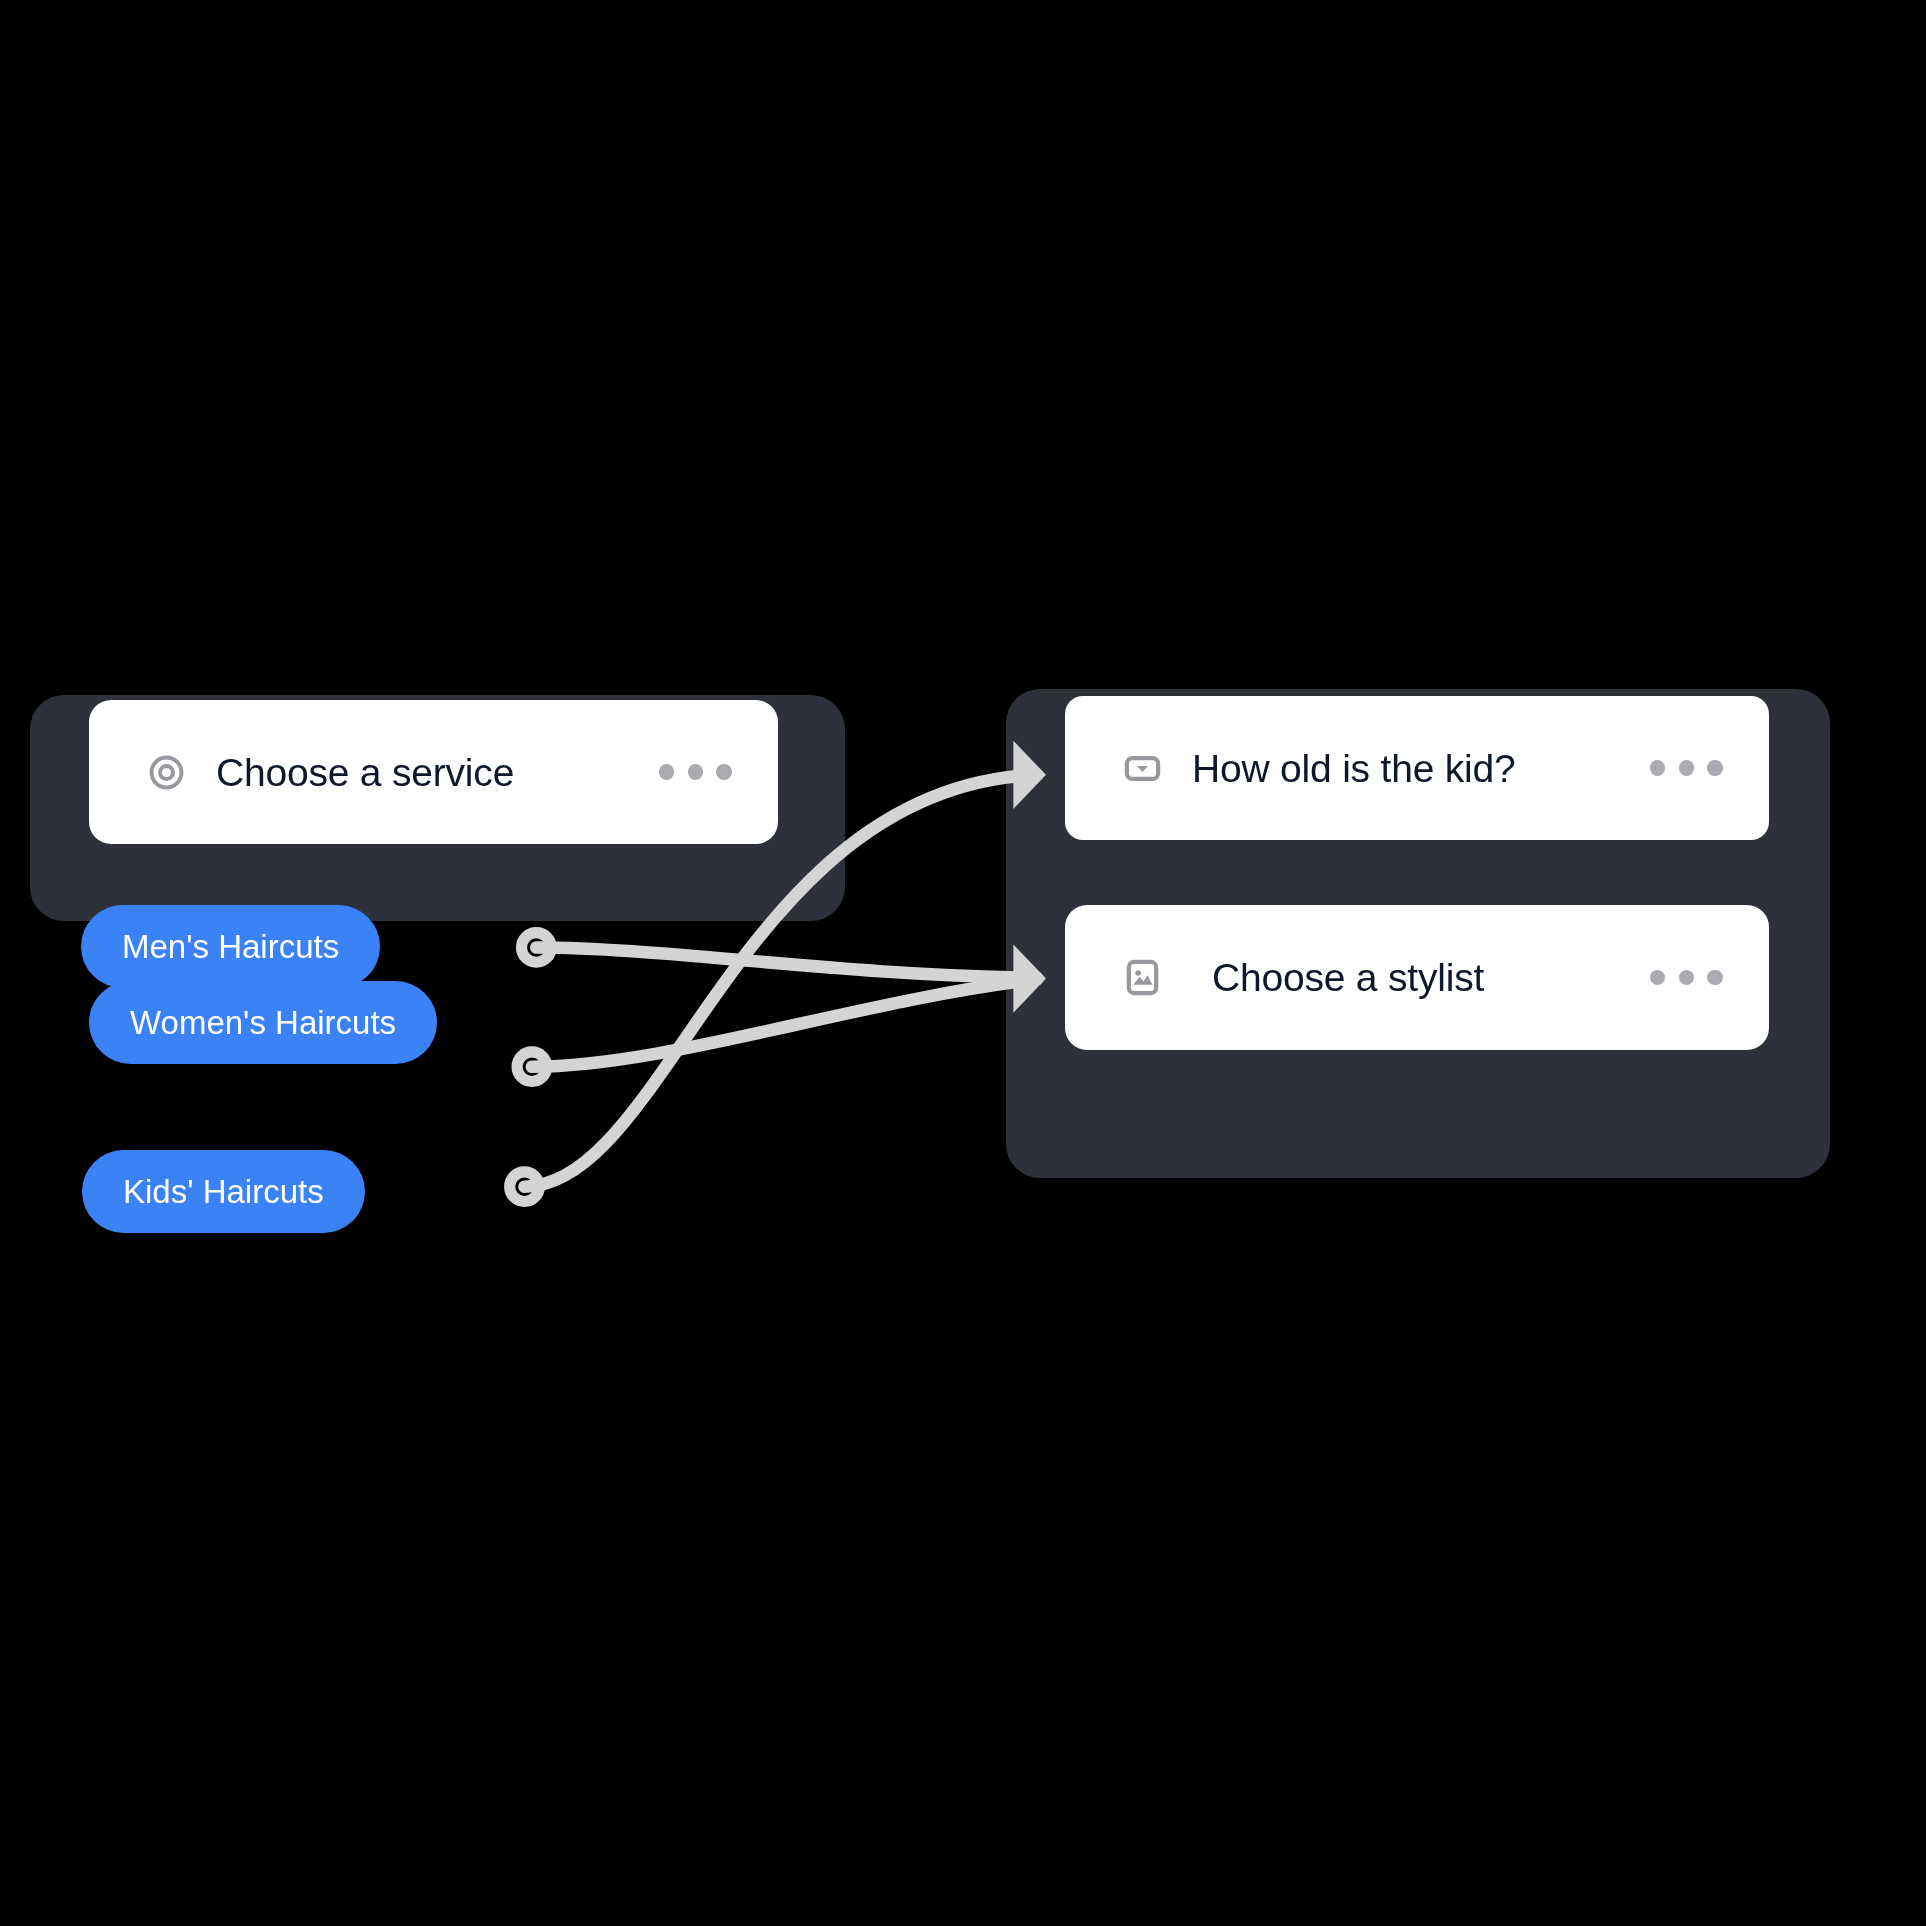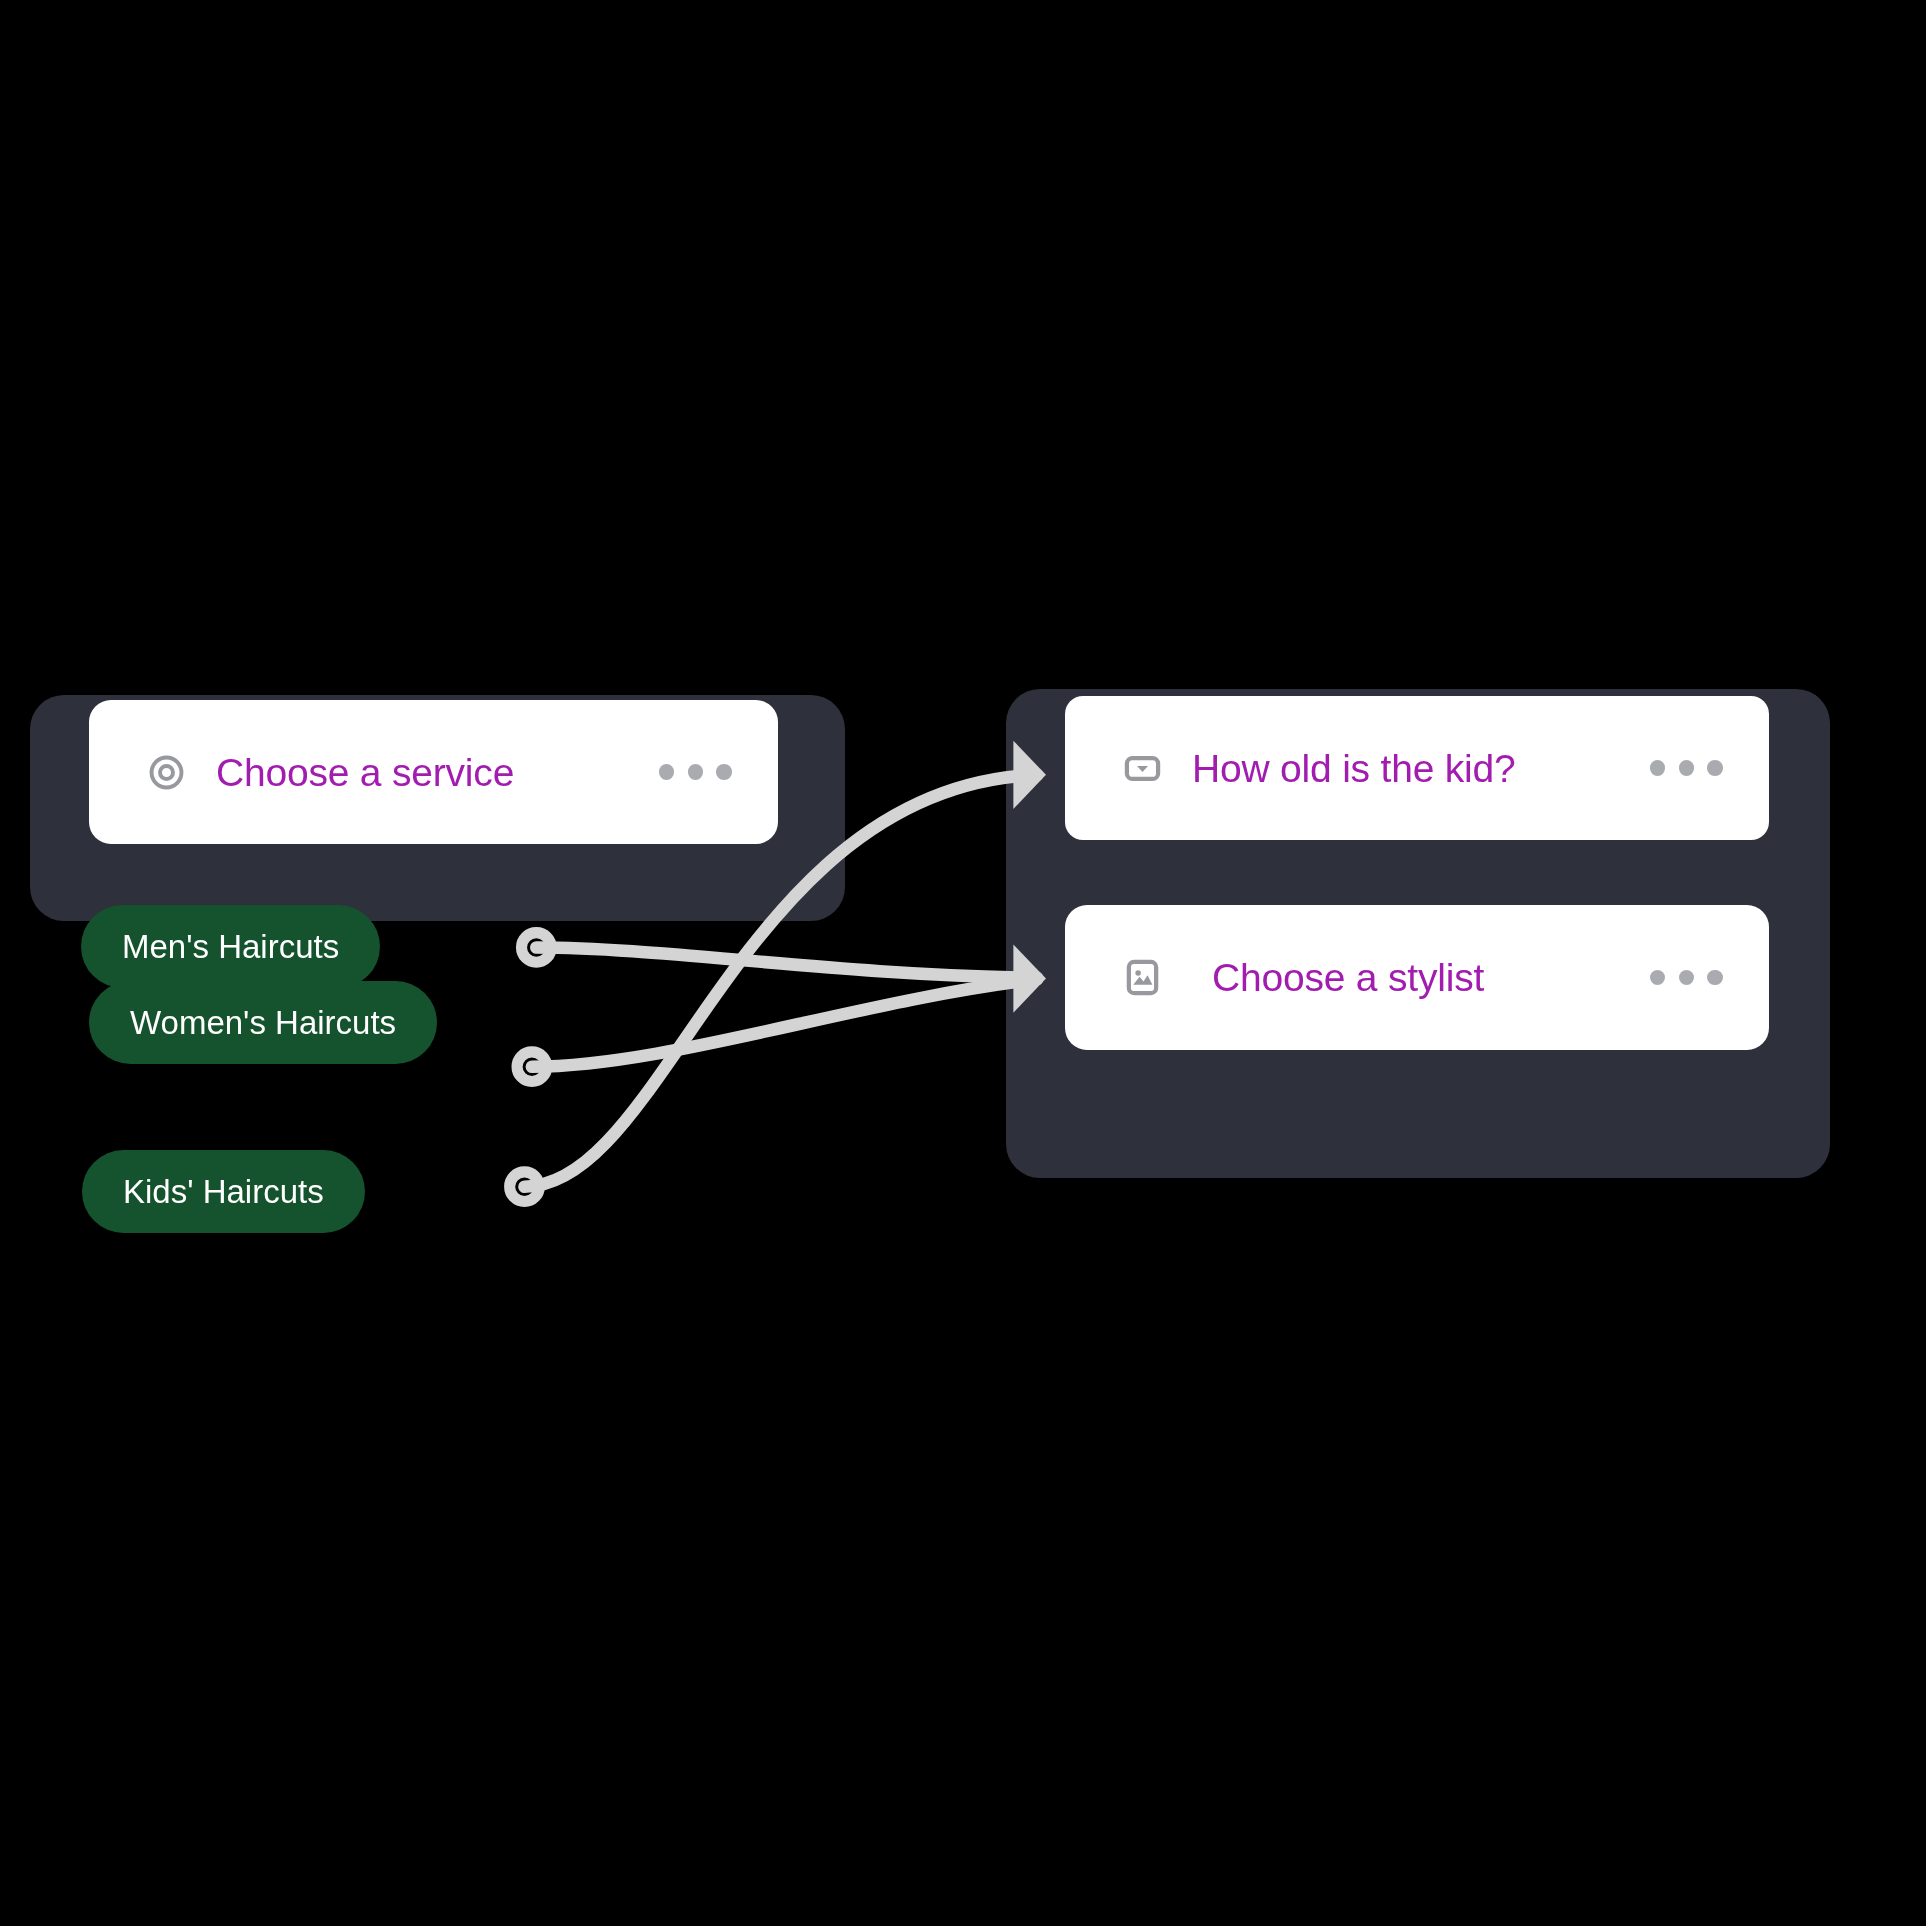--- a/index.html
+++ b/index.html
@@ -90,21 +90,21 @@
   .card-icon {
     width: 39px;
     height: 39px;
     flex: 0 0 39px;
     display: block;
     margin-right: 30px;
   }
   .card-title {
     font-size: 39px;
     line-height: 1;
-    color: #a21caf;
+    color: #0f172a;
     letter-spacing: -0.2px;
     white-space: nowrap;
     font-weight: 400;
   }
   .card-menu {
     margin-left: auto;
     display: flex;
     align-items: center;
     gap: 13.3px;
     padding-left: 37px;
@@ -113,21 +113,21 @@
     width: 15.6px;
     height: 15.6px;
     border-radius: 50%;
     background: #a9abb1;
     display: block;
   }
 
   
   .pill {
     position: absolute;
-    background: #14532d;
+    background: #3b82f6;
     color: #ffffff;
     border-radius: 740px;
     display: flex;
     align-items: center;
     box-sizing: border-box;
     padding: 0 41px;
     height: 83px;
     font-size: 33px;
     white-space: nowrap;
     z-index: 4;

